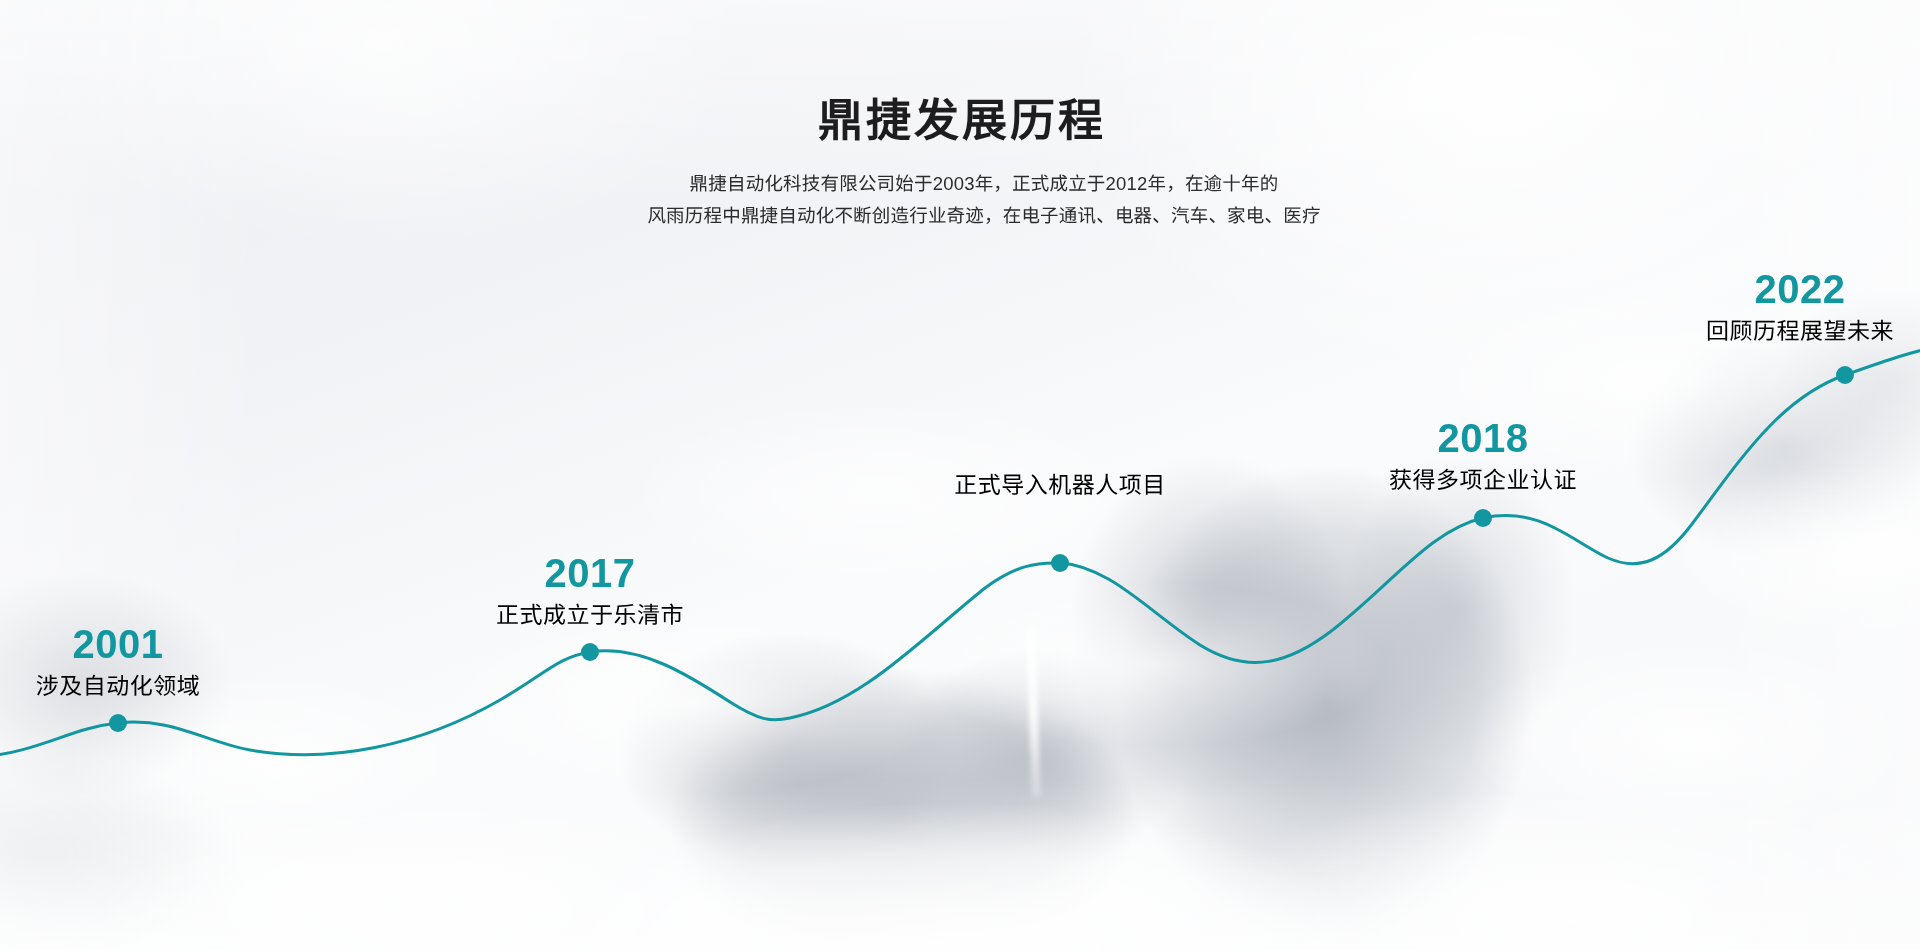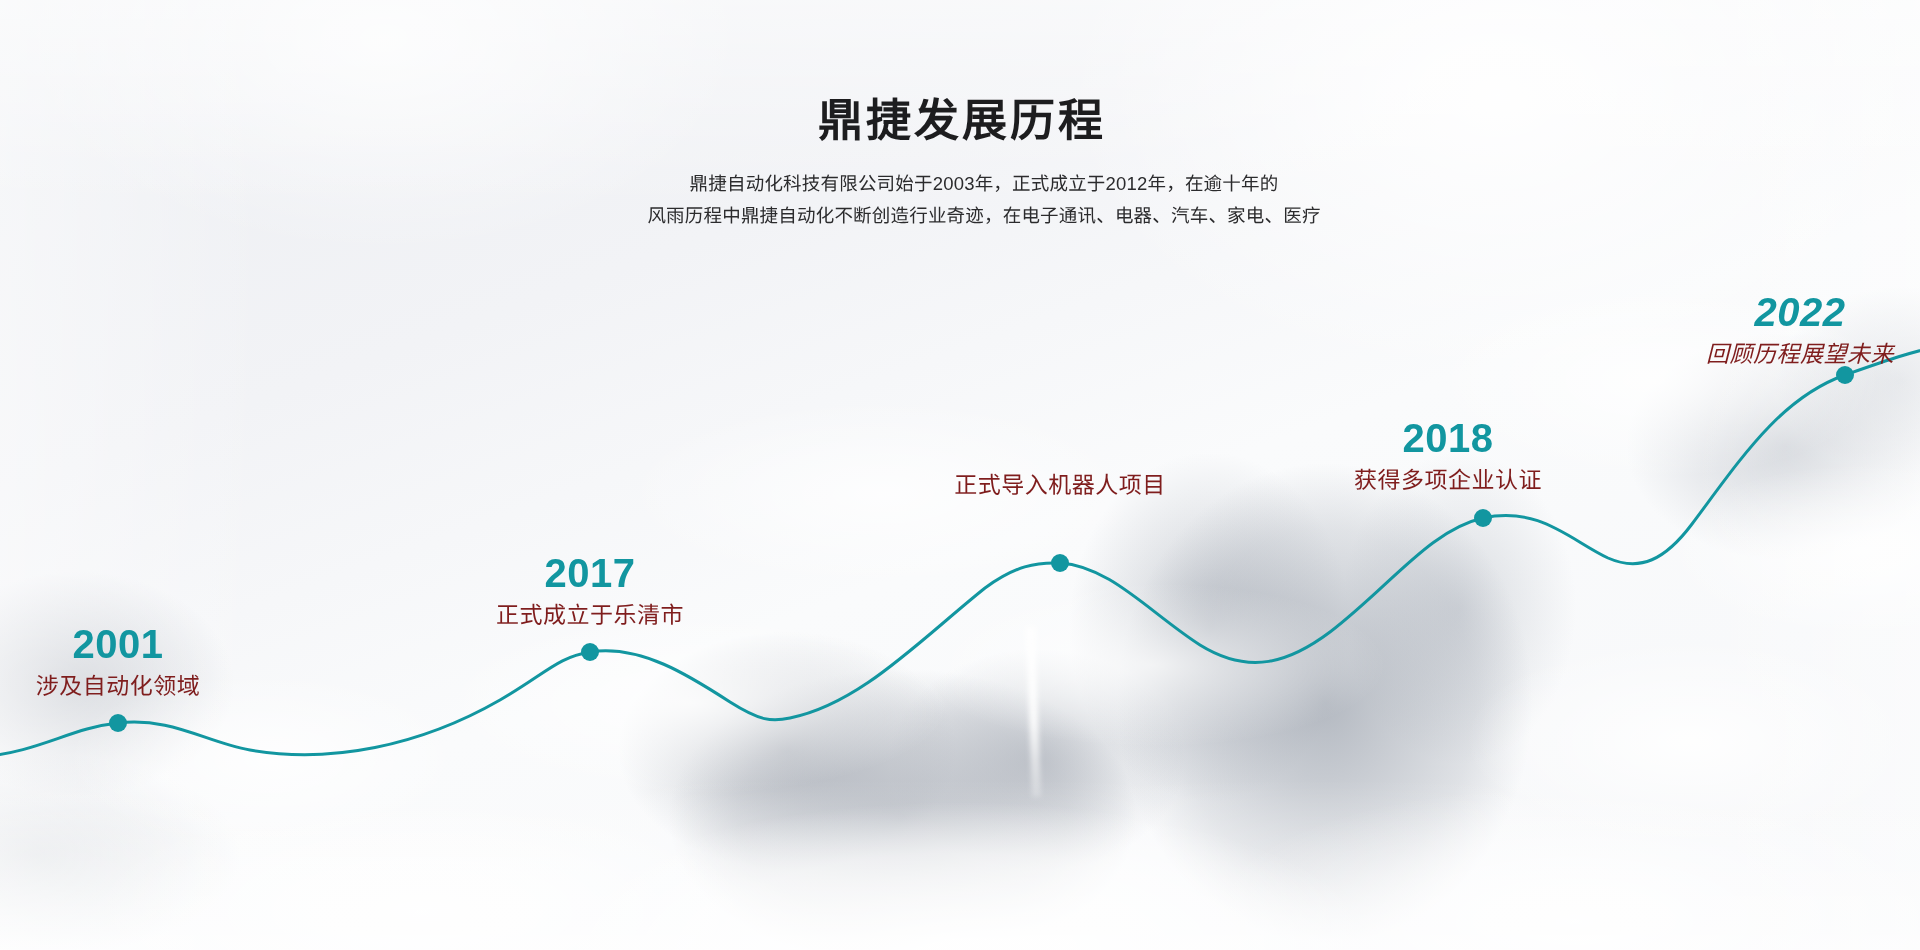--- a/index.html
+++ b/index.html
@@ -159,21 +159,21 @@
     font-weight: 700;
     line-height: 1;
     color: #1296a0;
     letter-spacing: 0.5px;
   }
   .milestone-label {
     margin-top: 9px;
     font-size: 23px;
     font-weight: 500;
     line-height: 1.2;
-    color: #7f1d1d;
+    color: #000000;
     letter-spacing: 0.5px;
   }
 
   .milestone-dot {
     position: absolute;
     width: 18px;
     height: 18px;
     margin-left: -9px;
     margin-top: -9px;
     border-radius: 50%;
@@ -222,26 +222,26 @@
       <div class="milestone-year">2017</div>
       <div class="milestone-label">正式成立于乐清市</div>
     </div>
     <div class="milestone-dot" id="dot-2012" style="left: 590px; top: 652px;"></div>
 
     <div class="milestone" id="milestone-2015" style="left: 1060px; top: 463px;">
       <div class="milestone-label">正式导入机器人项目</div>
     </div>
     <div class="milestone-dot" id="dot-2015" style="left: 1060px; top: 563px;"></div>
 
-    <div class="milestone" id="milestone-2018" style="left: 1448px; top: 418px;">
+    <div class="milestone" id="milestone-2018" style="left: 1483px; top: 418px;">
       <div class="milestone-year">2018</div>
       <div class="milestone-label">获得多项企业认证</div>
     </div>
     <div class="milestone-dot" id="dot-2018" style="left: 1483px; top: 518px;"></div>
 
-    <div class="milestone" id="milestone-2022" style="left: 1800px; top: 292px; font-style: italic;">
+    <div class="milestone" id="milestone-2022" style="left: 1800px; top: 269px;">
       <div class="milestone-year">2022</div>
       <div class="milestone-label">回顾历程展望未来</div>
     </div>
     <div class="milestone-dot" id="dot-2022" style="left: 1845px; top: 375px;"></div>
 
   </div>
 </div>
 
 </body></html>

